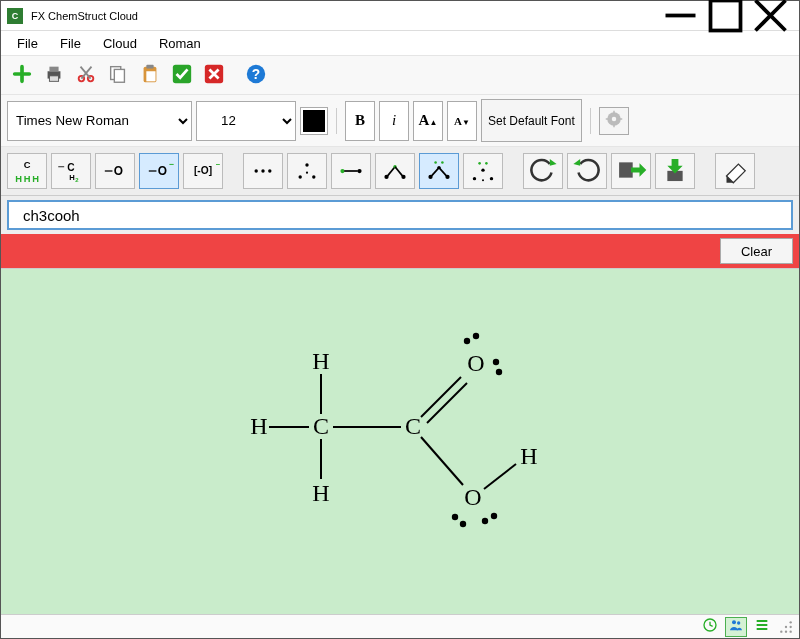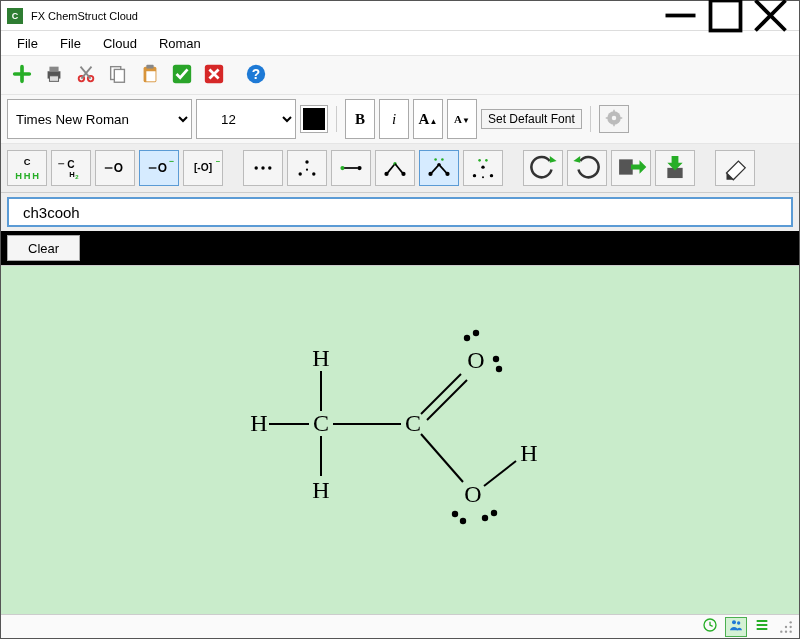--- a/index.html
+++ b/index.html
@@ -24,37 +24,37 @@
   
   .fontrow { display:flex; align-items:center; padding:4px 6px; gap:4px; border-bottom:1px solid #e5e5e5; background:#f8f8f8;}
   .fontrow select, .fontrow .sq, .fontrow .fbtn { height:40px; border:1px solid #aaa; background:#fff; }
   .fontrow select.fontname { width:185px; padding:0 4px; }
   .fontrow select.fontsize { width:100px; padding:0 20px; }
   .colorpick { width:28px; height:28px; border:1px solid #aaa; padding:2px; background:#fff; display:flex; }
   .colorpick .sw { flex:1; background:#000; }
   .fbtn { width:30px; font-family:"Times New Roman",serif; font-size:15px; display:flex; align-items:center; justify-content:center; background:#f5f5f5;}
   .fbtn.bold { font-weight:bold; }
   .fbtn.italic { font-style:italic; }
-  .setdef { height:20px; border:1px solid #aaa; background:#f5f5f5; padding:0 6px; font-size:12px; }
+  .setdef { height:43px; border:1px solid #aaa; background:#f5f5f5; padding:0 6px; font-size:12px; }
   .sep { width:1px; height:26px; background:#ccc; margin:0 4px; }
   .gear { width:30px; height:28px; border:1px solid #aaa; background:#f5f5f5; display:flex; align-items:center; justify-content:center;}
 
   
   .structrow { display:flex; align-items:center; padding:6px 6px; gap:4px; background:#eee; border-bottom:1px solid #ccc; }
   .sbtn { width:40px; height:36px; border:1px solid #bbb; background:#f5f5f5; display:flex; align-items:center; justify-content:center; }
   .sbtn.active { background:#d6ebff; border-color:#5b9bd5; }
   .sgap { width: 12px; }
   .sbtn svg { width:34px; height:30px; }
 
   
   .inputrow { padding:4px 6px; background:#eee; }
   .formula { width:100%; height:30px; border:2px solid #5b9bd5; padding:0 14px; font-size:15px; outline:none; }
 
   
-  .clearrow { padding:4px 6px; background:#000000; display:flex; justify-content:flex-start; border-bottom:1px solid #ccc;}
+  .clearrow { padding:4px 6px; background:#ef4444; display:flex; justify-content:flex-end; border-bottom:1px solid #ccc;}
   .clearbtn { height:26px; padding:0 20px; border:1px solid #aaa; background:#f5f5f5; font-size:13px; }
 
   
   .canvas { flex:1; background:#c9eccb; position:relative; overflow:hidden; }
   .canvas svg { position:absolute; left:0; top:0; }
 
   
   .statusbar { height:24px; border-top:1px solid #ccc; display:flex; align-items:center; justify-content:flex-end; padding:0 6px; gap:4px; background:#fafafa;}
   .sticon { width:22px; height:20px; display:flex; align-items:center; justify-content:center; border:1px solid transparent; }
   .sticon.active { background:#d4f1d4; border-color:#4caf50; }

